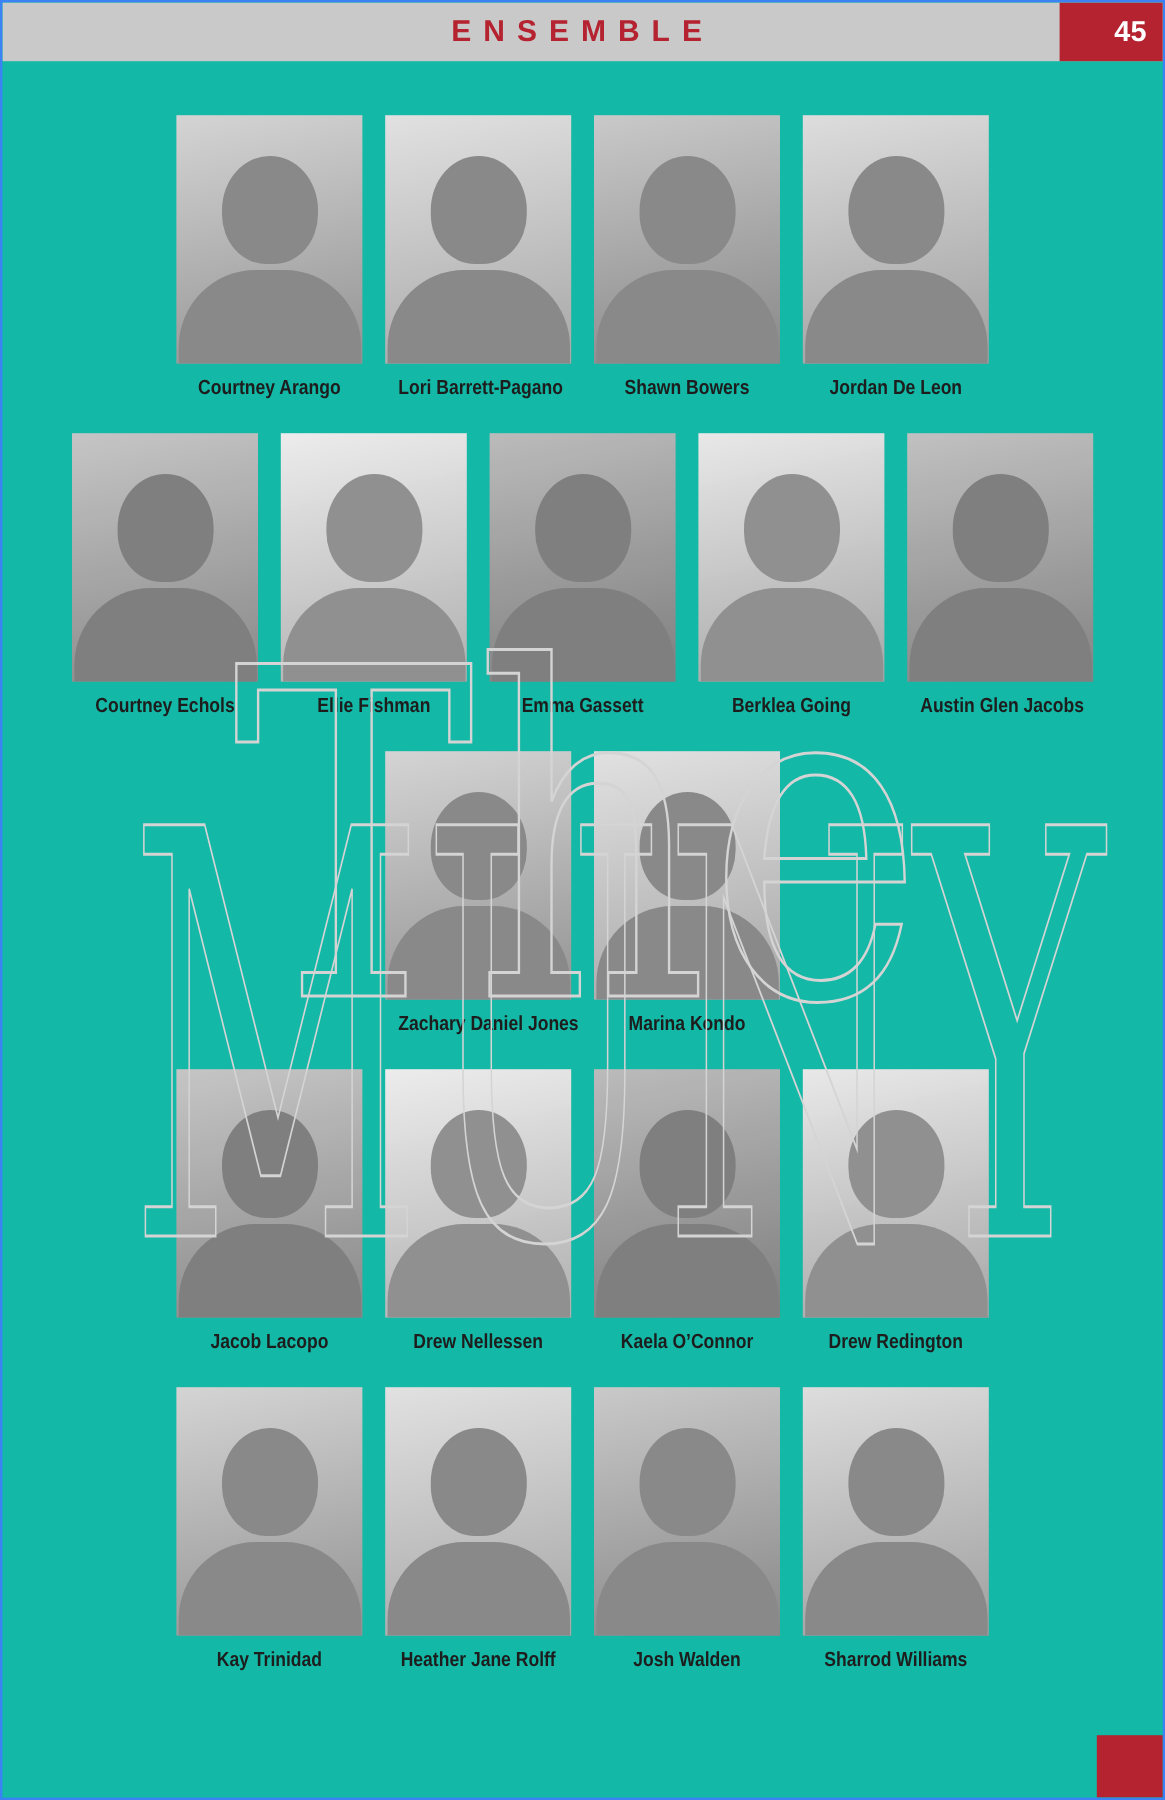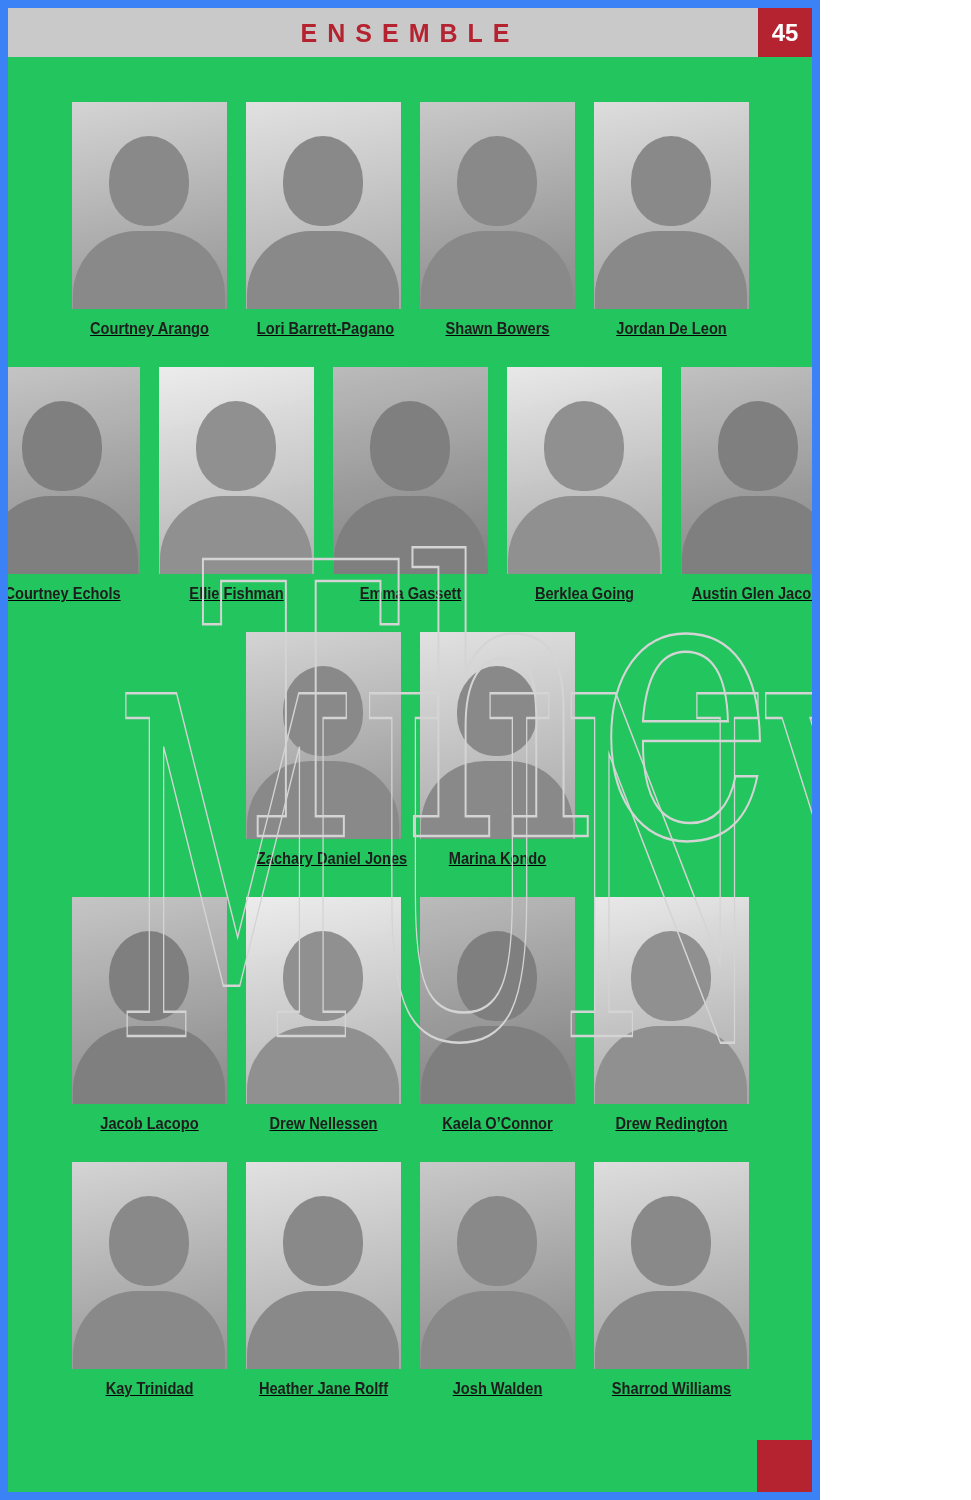--- a/index.html
+++ b/index.html
@@ -2,41 +2,41 @@
 <html><head>
 <meta charset="utf-8">
 <style>
   :root{
     --red:#b4232f;
     --bar-gray:#c9c9c9;
     --ink:#1d1d1d;
   }
   html,body{margin:0;padding:0;background:#fff;}
   .page{
-    width:820px;height:1500px;box-sizing:border-box;
-    border:8px solid #3b82f6;background:#22c55e;
+    width:971px;height:1500px;box-sizing:border-box;
+    border:2px solid #3b82f6;background:#14b8a6;
     position:relative;overflow:hidden;
     font-family:"Liberation Sans",sans-serif;
   }
   
   .header{position:relative;height:49px;background:var(--bar-gray);}
   .header-title{
     position:absolute;left:50%;top:50%;transform:translate(-50%,-50%);
     color:var(--red);font-weight:bold;font-size:25px;letter-spacing:10px;
     white-space:nowrap;
   }
   .page-num{
     position:absolute;right:0;top:0;width:54px;height:49px;background:var(--red);
     color:#fff;font-weight:bold;font-size:24px;
-    display:flex;align-items:center;justify-content:center;
+    display:flex;align-items:center;justify-content:center;padding-left:32px;
   }
   
   .rows{margin-top:45px;}
   .row{display:flex;justify-content:center;gap:19px;margin-bottom:28px;}
-  .card{width:155px;text-decoration:underline;}
+  .card{width:155px;}
   .photo{
     width:155px;height:207px;position:relative;overflow:hidden;
     background:linear-gradient(168deg,#d4d4d4 0%,#939393 100%);
   }
   .photo::before{ 
     content:"";position:absolute;left:50%;top:34px;width:80px;height:90px;
     border-radius:50% 50% 46% 46%;background:#898989;transform:translateX(-50%);
   }
   .photo::after{ 
     content:"";position:absolute;left:50%;bottom:-8px;width:152px;height:86px;

